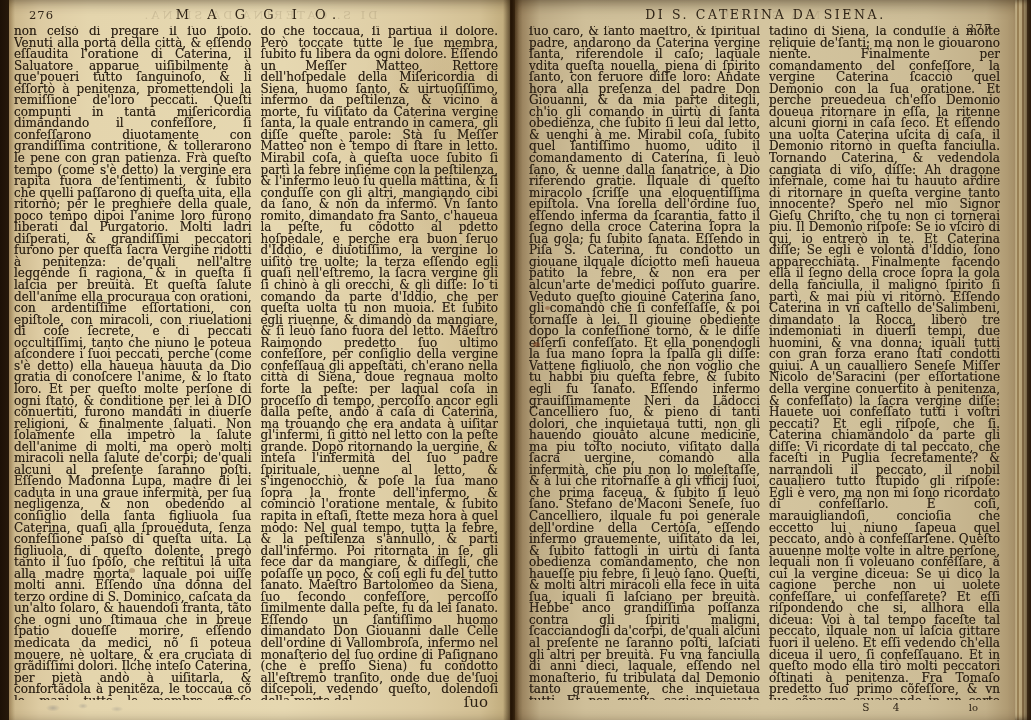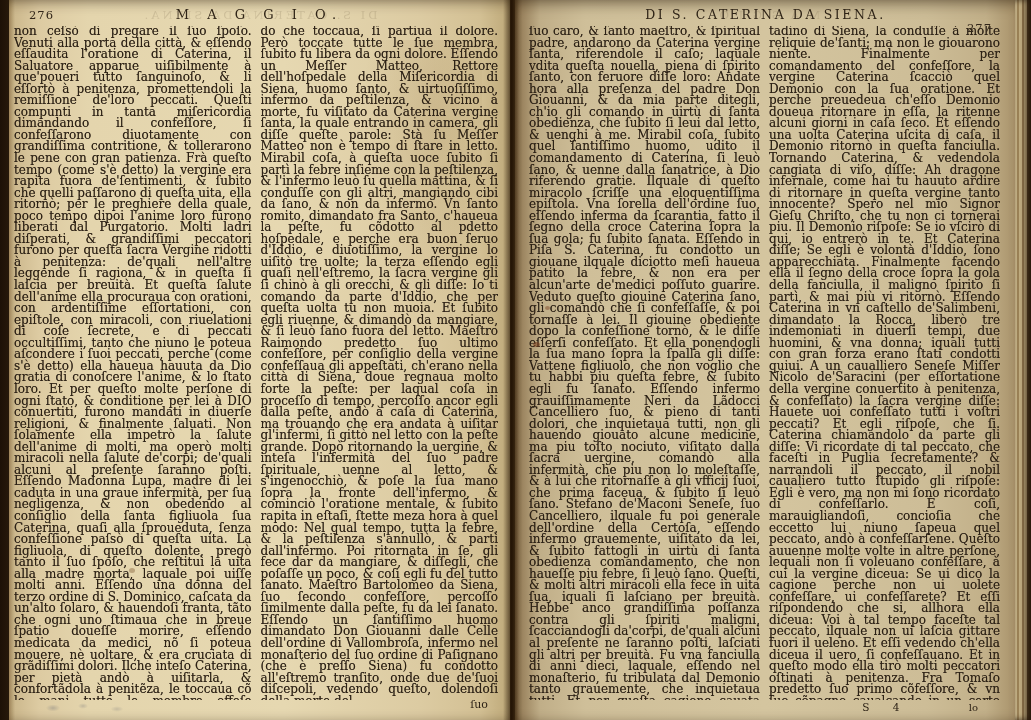--- a/index.html
+++ b/index.html
@@ -59,21 +59,21 @@
   .page-right .textblock { left:14px; right:16px; }
   .col {
     flex:1 1 0; overflow:hidden;
     text-align:justify; color:#2c2115;
     font-size:12px; line-height:11.55px;
     text-shadow:0 0 .45px rgba(44,33,21,.55);
   }
   
   .catchline-left {
     position:absolute; right:22px; bottom:9px; z-index:3;
-    font-size:11px; color:#2c2115;
+    font-size:15px; color:#2c2115;
   }
   .sigline {
     position:absolute; left:50%; right:10px; bottom:7px; z-index:3;
     font-size:10.5px; color:#2c2115; display:flex; justify-content:center;
   }
   .sig { letter-spacing:10px;margin-top:44px; }
   .catchword-right { position:absolute; right:70px; bottom:7px; font-size:10px; color:#2c2115; z-index:3; }
   
   .smudge {
     position:absolute; left:30px; bottom:4px; width:120px; height:16px; z-index:2;

